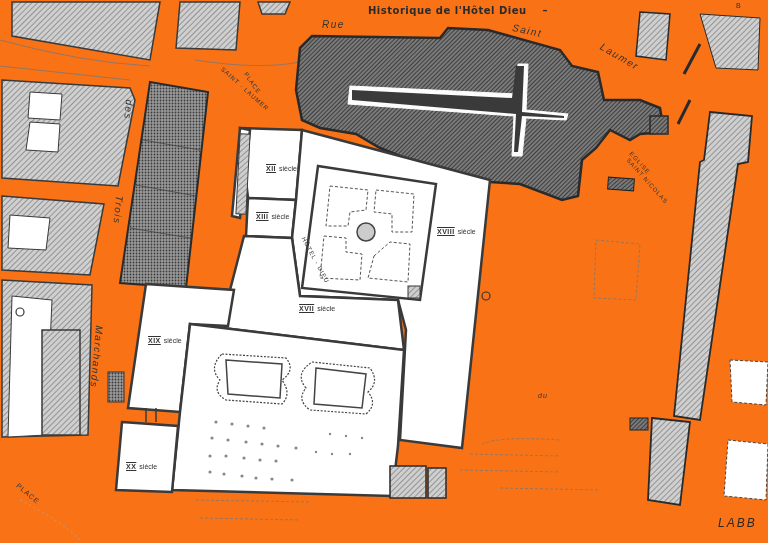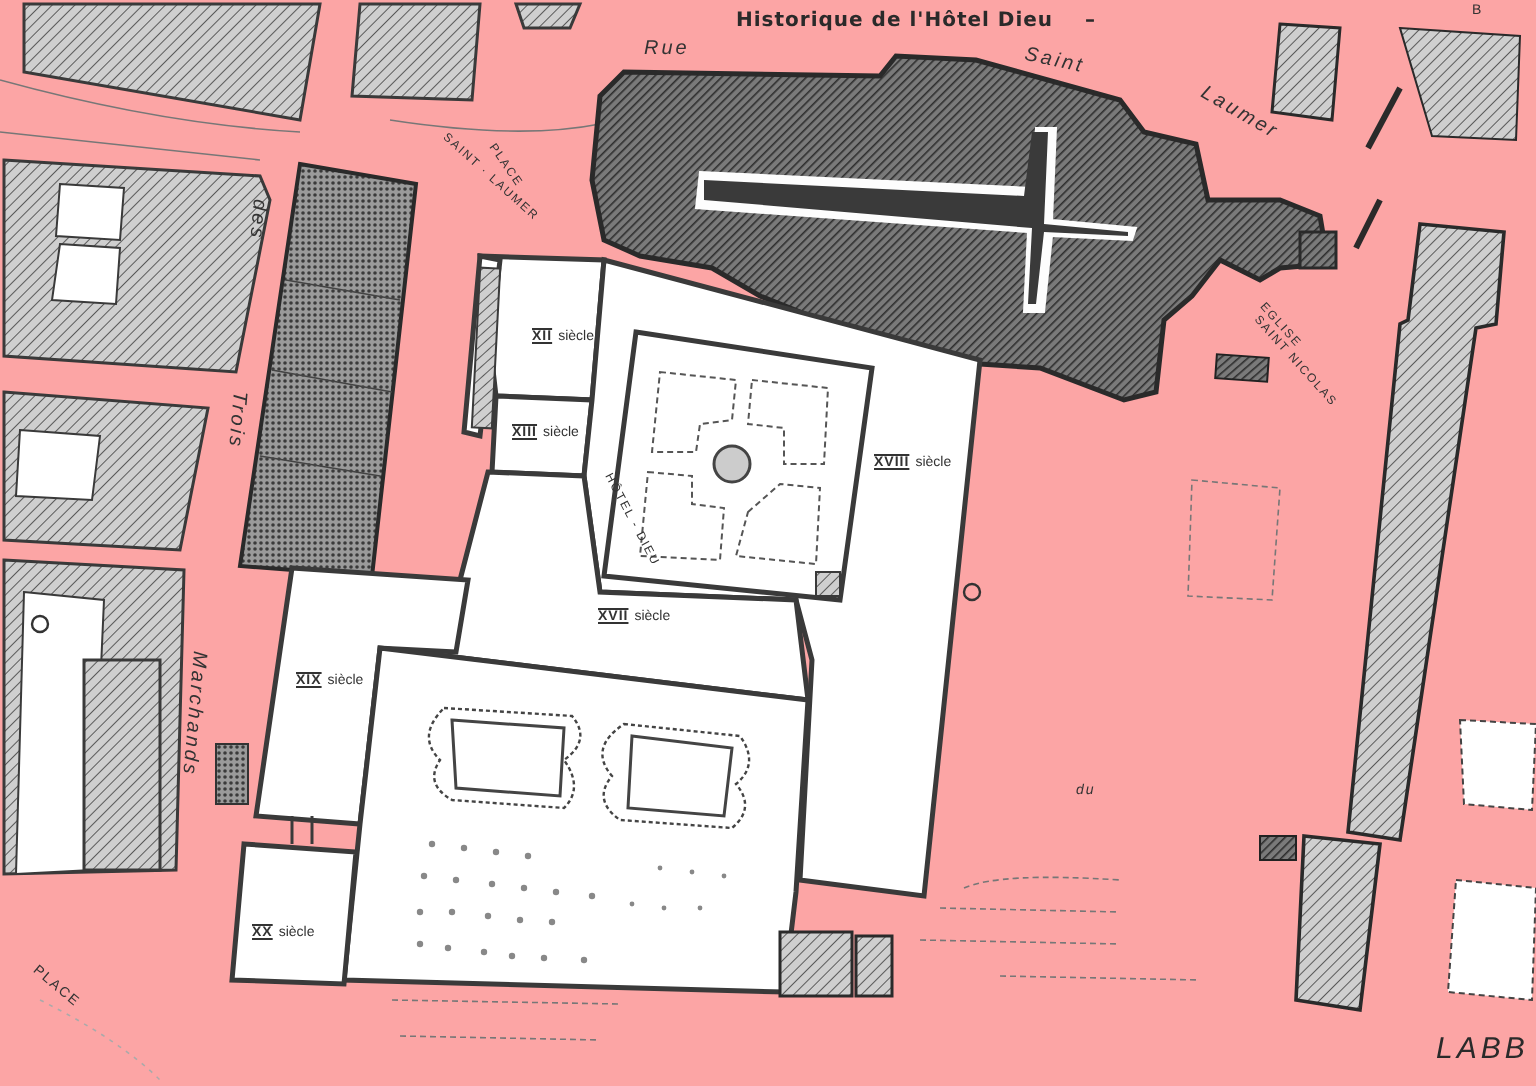--- a/index.html
+++ b/index.html
@@ -1,17 +1,17 @@
 <!DOCTYPE html>
 <html><head>
 <meta charset="utf-8">
 <style>
   html, body { margin:0; padding:0; background:#fff; }
   body { width:768px; height:543px; overflow:hidden; position:relative; font-family:"Liberation Sans", sans-serif; }
-  #map { position:absolute; left:0; top:0; width:768px; height:543px; background:#fca5a5; }
+  #map { position:absolute; left:0; top:0; width:768px; height:543px; background:#f97316; }
   svg { display:block; }
   .lbl { position:absolute; color:#2a2a2a; white-space:nowrap; line-height:1; }
   .title { font-family:"DejaVu Sans", sans-serif; font-weight:bold; font-size:10px; letter-spacing:0.5px; }
   .street { font-family:"Liberation Sans", sans-serif; font-style:italic; font-size:10px; letter-spacing:1.5px; color:#333; }
   .small { font-family:"Liberation Sans", sans-serif; font-size:6px; letter-spacing:1px; color:#333; }
   .century { font-family:"Liberation Sans", sans-serif; font-size:7px; color:#333; }
   .century .num { text-decoration:overline underline; font-weight:bold; letter-spacing:0.5px; margin-right:3px; }
 </style>
 </head>
 <body>
@@ -195,14 +195,14 @@
 
   <div class="lbl small" style="left:306px; top:236px; transform:rotate(62deg); transform-origin:left top;">HÔTEL - DIEU</div>
 
   <div class="lbl century" style="left:266px; top:165px;"><span class="num">XII</span><span>siècle</span></div>
   <div class="lbl century" style="left:256px; top:213px;"><span class="num">XIII</span><span>siècle</span></div>
   <div class="lbl century" style="left:437px; top:228px;"><span class="num">XVIII</span><span>siècle</span></div>
   <div class="lbl century" style="left:299px; top:305px;"><span class="num">XVII</span><span>siècle</span></div>
   <div class="lbl century" style="left:148px; top:337px;"><span class="num">XIX</span><span>siècle</span></div>
   <div class="lbl century" style="left:126px; top:463px;"><span class="num">XX</span><span>siècle</span></div>
 
-  <div class="lbl" style="left:718px; top:517px; font-style:italic; font-size:15px; letter-spacing:2px;">LABB</div>
+  <div class="lbl" style="left:718px; top:517px; font-style:italic; font-size:12px; letter-spacing:2px;">LABB</div>
 </div>
 
 </body></html>

